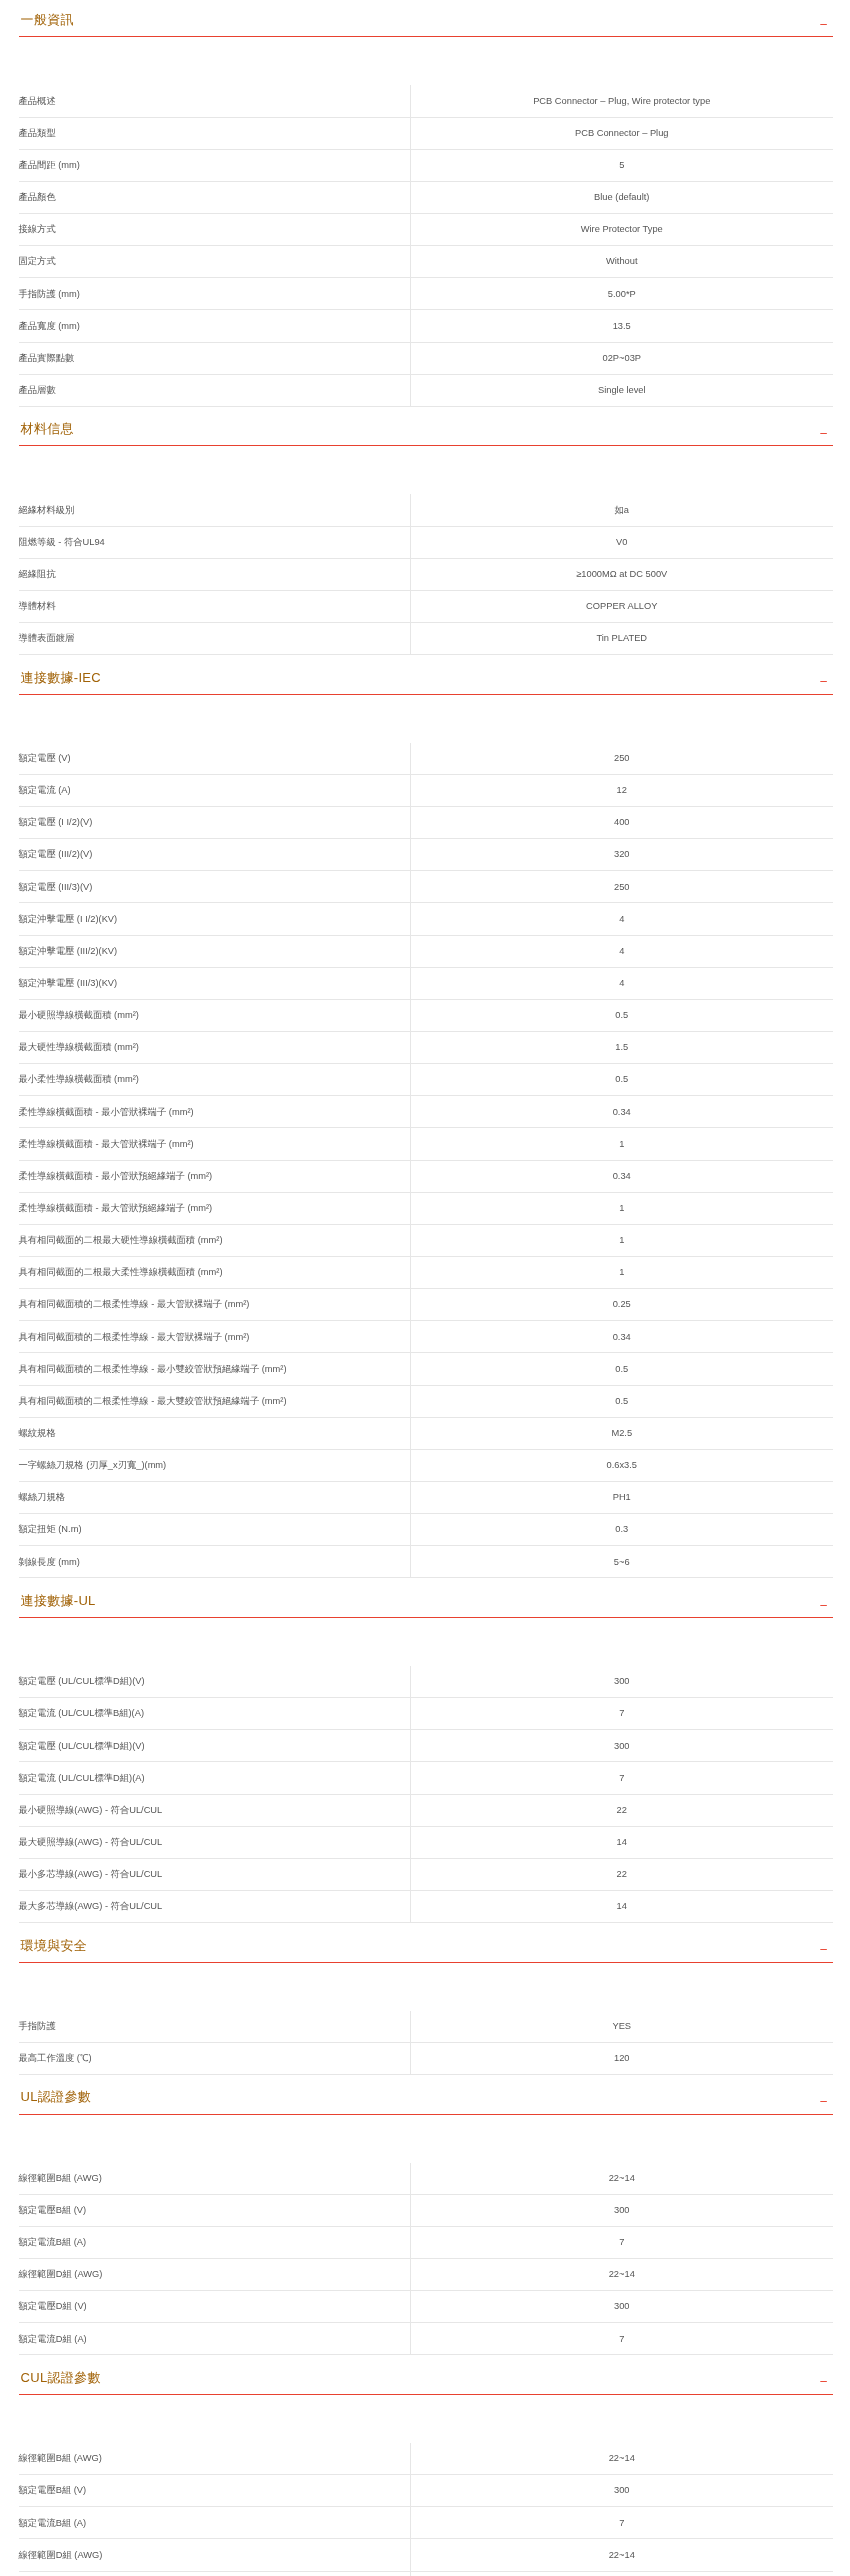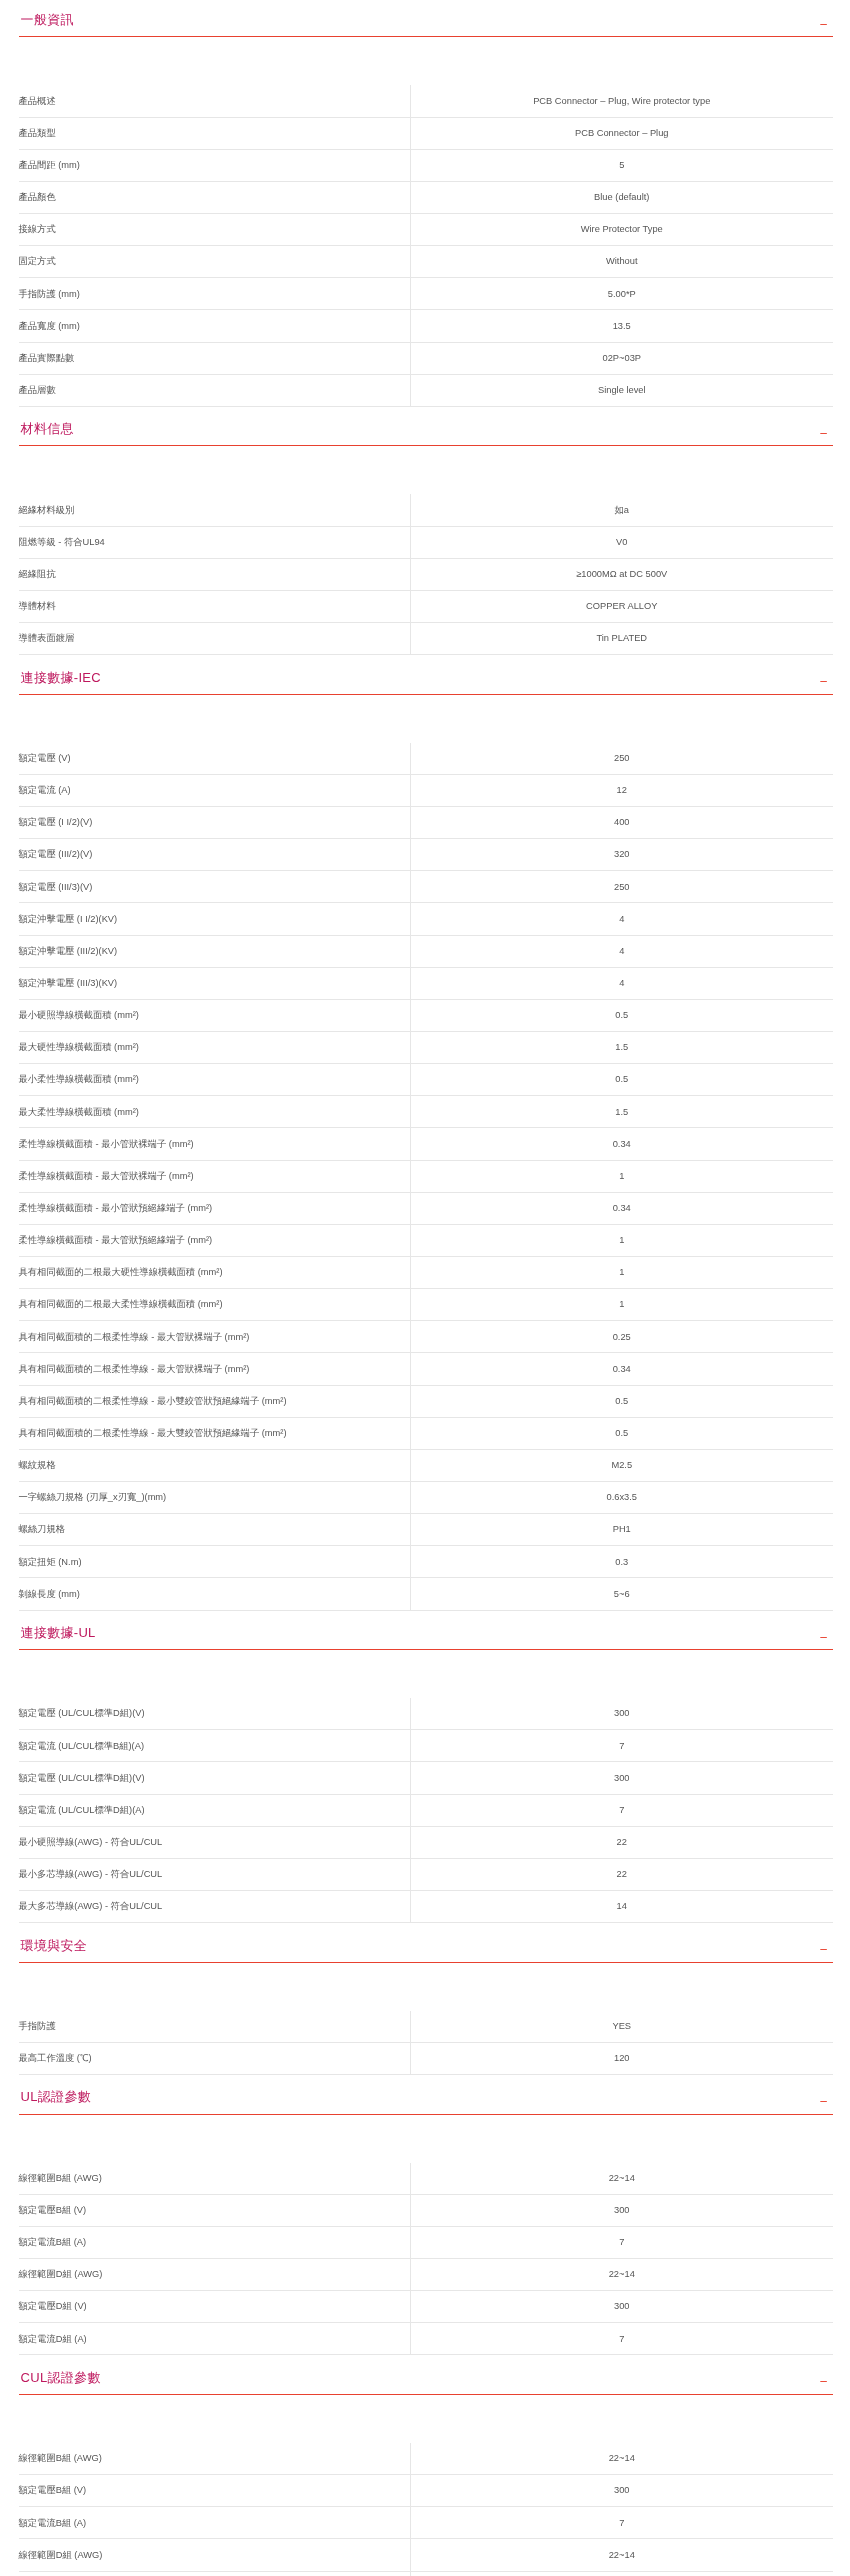--- a/index.html
+++ b/index.html
@@ -26,21 +26,21 @@
   .section:first-child { padding-top: 11.3px; }
 
   .section-header {
     position: relative;
     border-bottom: 1px solid #e8412f;
     padding: 0 0 7.2px 2.1px;
     margin-bottom: 0;
   }
   .section-title {
     font-size: 13px;
-    color: #be185d;
+    color: #a16207;
     font-weight: normal;
     letter-spacing: 0.3px;
     display: inline-block;
   }
   .collapse-toggle {
     position: absolute;
     right: 3.1px;
     bottom: 5.2px;
     width: 11.3px;
     height: 11.3px;
@@ -202,24 +202,20 @@
           </tr>
           <tr>
             <td class="label">最大硬性導線橫截面積 (mm²)</td>
             <td class="value">1.5</td>
           </tr>
           <tr>
             <td class="label">最小柔性導線橫截面積 (mm²)</td>
             <td class="value">0.5</td>
           </tr>
           <tr>
-            <td class="label">最大柔性導線橫截面積 (mm²)</td>
-            <td class="value">1.5</td>
-          </tr>
-          <tr>
             <td class="label">柔性導線橫截面積 - 最小管狀裸端子 (mm²)</td>
             <td class="value">0.34</td>
           </tr>
           <tr>
             <td class="label">柔性導線橫截面積 - 最大管狀裸端子 (mm²)</td>
             <td class="value">1</td>
           </tr>
           <tr>
             <td class="label">柔性導線橫截面積 - 最小管狀預絕緣端子 (mm²)</td>
             <td class="value">0.34</td>
@@ -293,20 +289,24 @@
           </tr>
           <tr>
             <td class="label">額定電流 (UL/CUL標準D組)(A)</td>
             <td class="value">7</td>
           </tr>
           <tr>
             <td class="label">最小硬照導線(AWG) - 符合UL/CUL</td>
             <td class="value">22</td>
           </tr>
           <tr>
+            <td class="label">最大硬照導線(AWG) - 符合UL/CUL</td>
+            <td class="value">14</td>
+          </tr>
+          <tr>
             <td class="label">最小多芯導線(AWG) - 符合UL/CUL</td>
             <td class="value">22</td>
           </tr>
           <tr>
             <td class="label">最大多芯導線(AWG) - 符合UL/CUL</td>
             <td class="value">14</td>
           </tr>
         </tbody>
       </table>
     </div>

